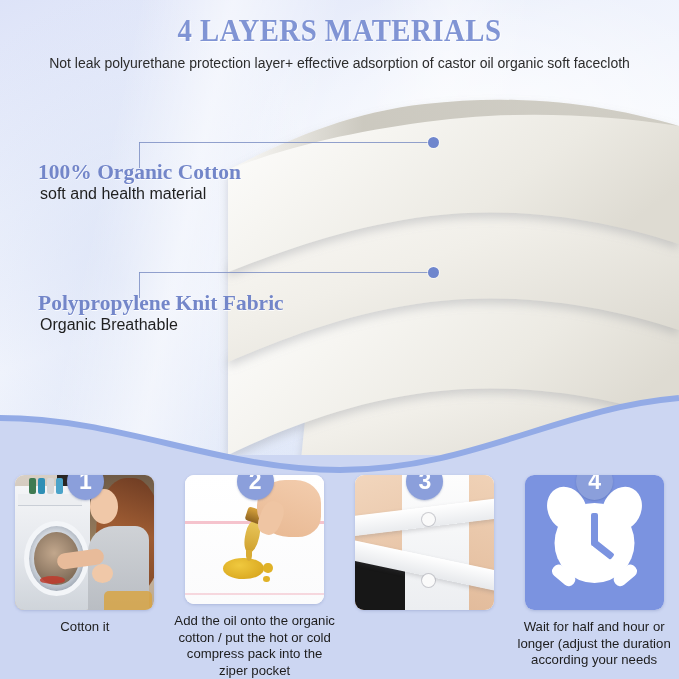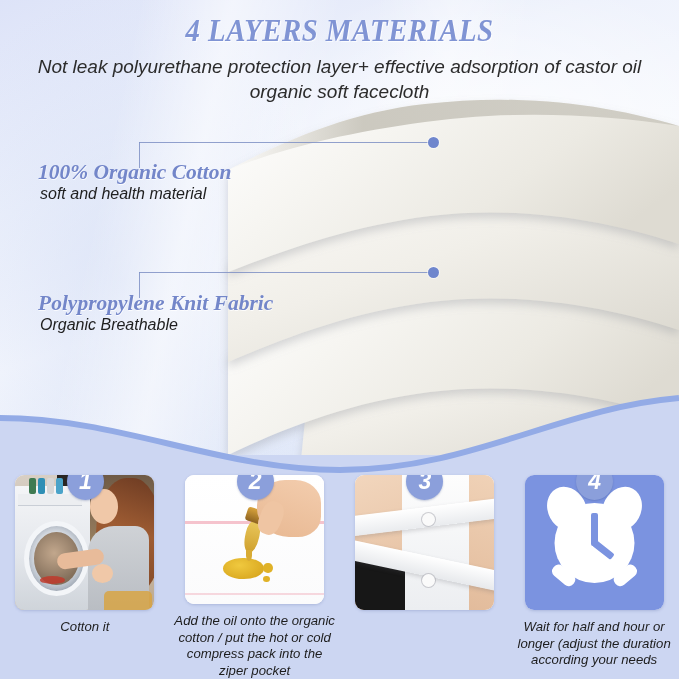--- a/index.html
+++ b/index.html
@@ -6,21 +6,20 @@
   html,body { width:679px; height:679px; }
   body {
     font-family:"Liberation Sans", sans-serif;
     overflow:hidden;
     background:#dbe2f7;
   }
   #root {
     position:relative;
     width:679px; height:679px;
     overflow:hidden;
-    font-style:italic;
   }
 
   
   .upper {
     position:absolute; left:0; top:0; width:679px; height:470px;
     background:
       radial-gradient(ellipse 420px 300px at 74% 34%, rgba(255,255,255,.85) 0%, rgba(255,255,255,0) 62%),
       radial-gradient(ellipse 300px 420px at 18% 60%, rgba(205,216,243,.55) 0%, rgba(205,216,243,0) 70%),
       linear-gradient(160deg, #dde3f8 0%, #eef2fc 30%, #f7f9fe 52%, #e3eaf9 76%, #ccd9f0 100%);
   }
@@ -40,22 +39,22 @@
     font-weight:bold;
     font-size:31px;
     letter-spacing:.5px;
     color:#8094d4;
     text-shadow:1px 1px 1px rgba(255,255,255,.9);
     transform:scaleX(.93);
   }
   .subtitle {
     position:absolute; left:36px; top:54px; width:607px;
     text-align:center;
-    font-size:19px;
-    line-height:25px;
+    font-size:14px;
+    line-height:18px;
     color:#2c2c2c;
   }
 
   
   .layers { position:absolute; left:0; top:0; width:679px; height:470px; }
 
   
   .callout { position:absolute; }
   .callout .lead-h {
     position:absolute; height:1px; background:#7f90c4; opacity:.85;

